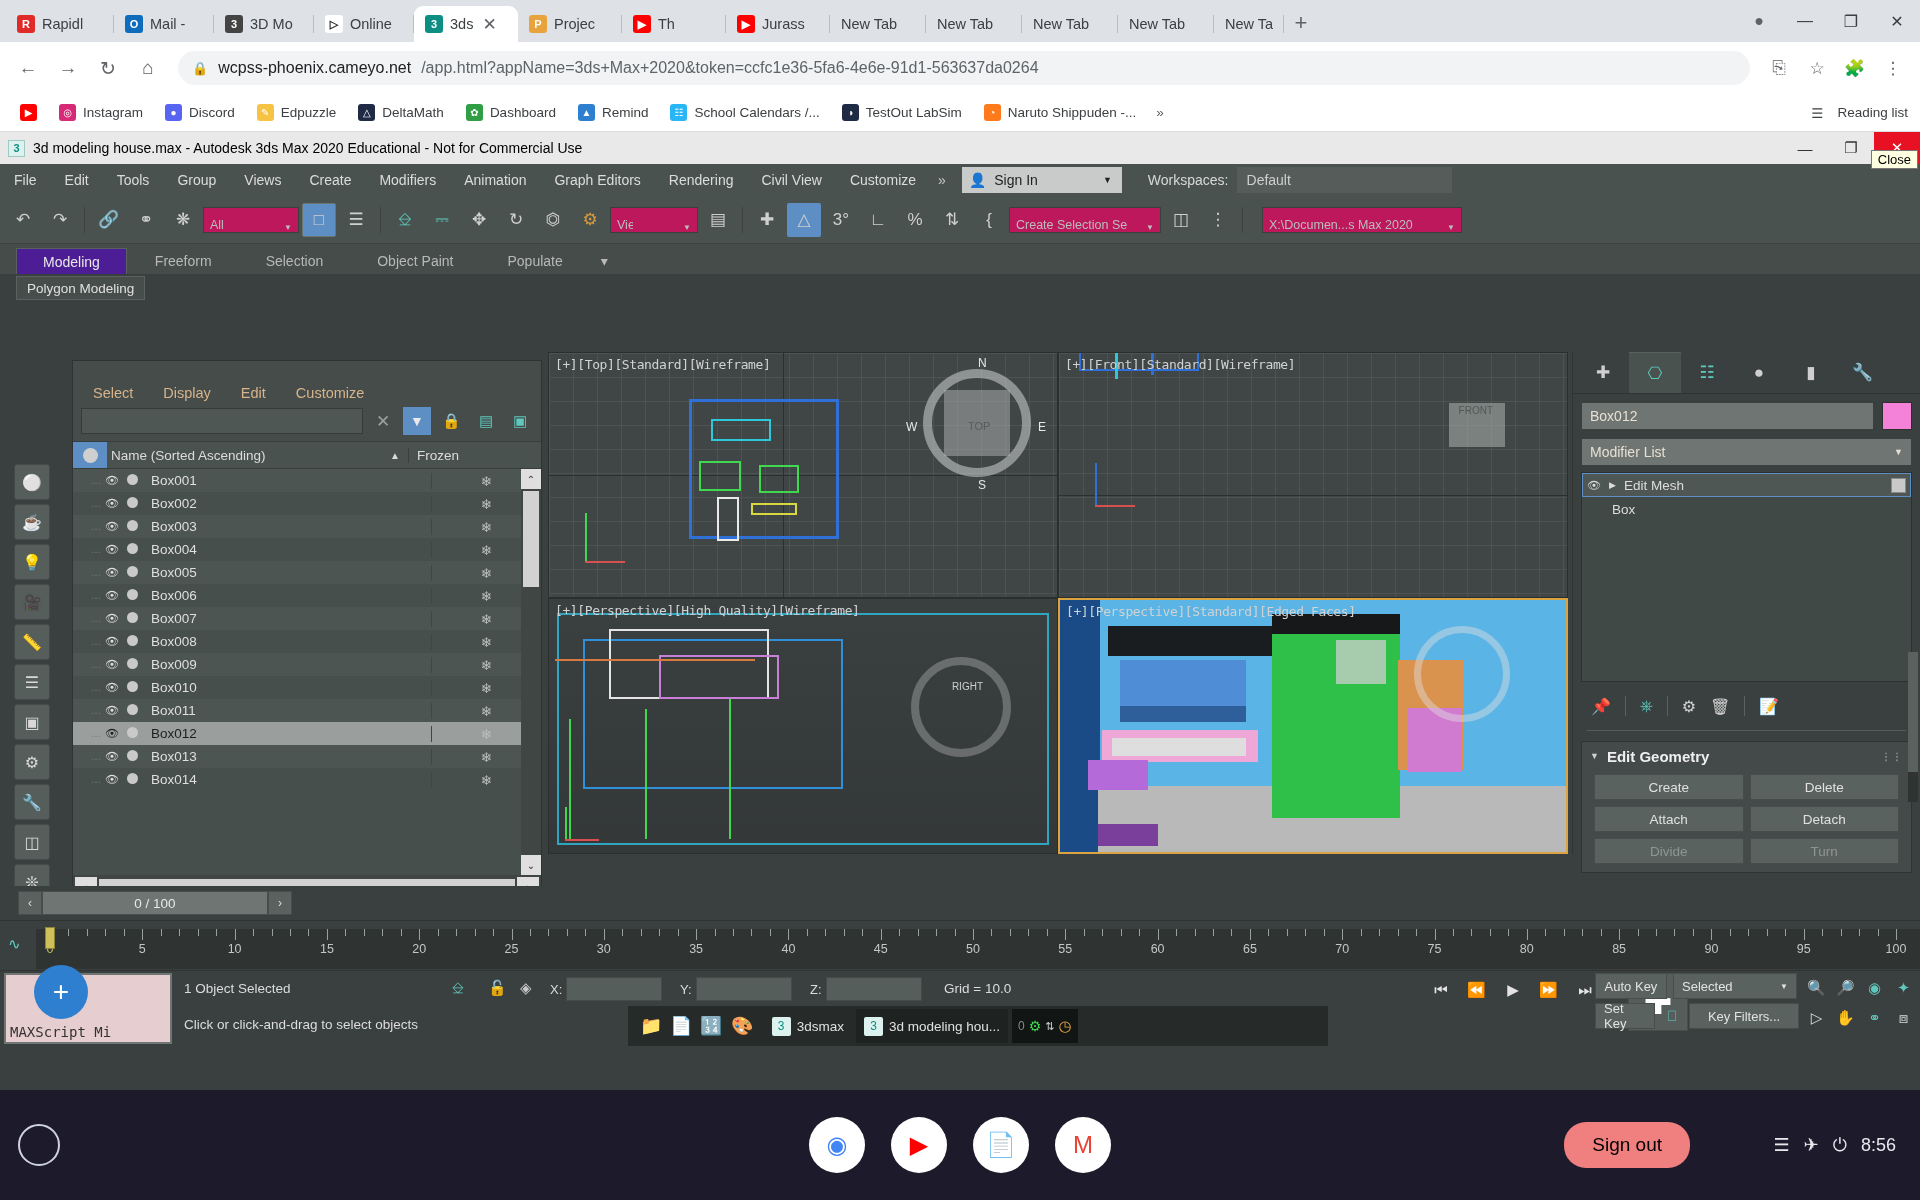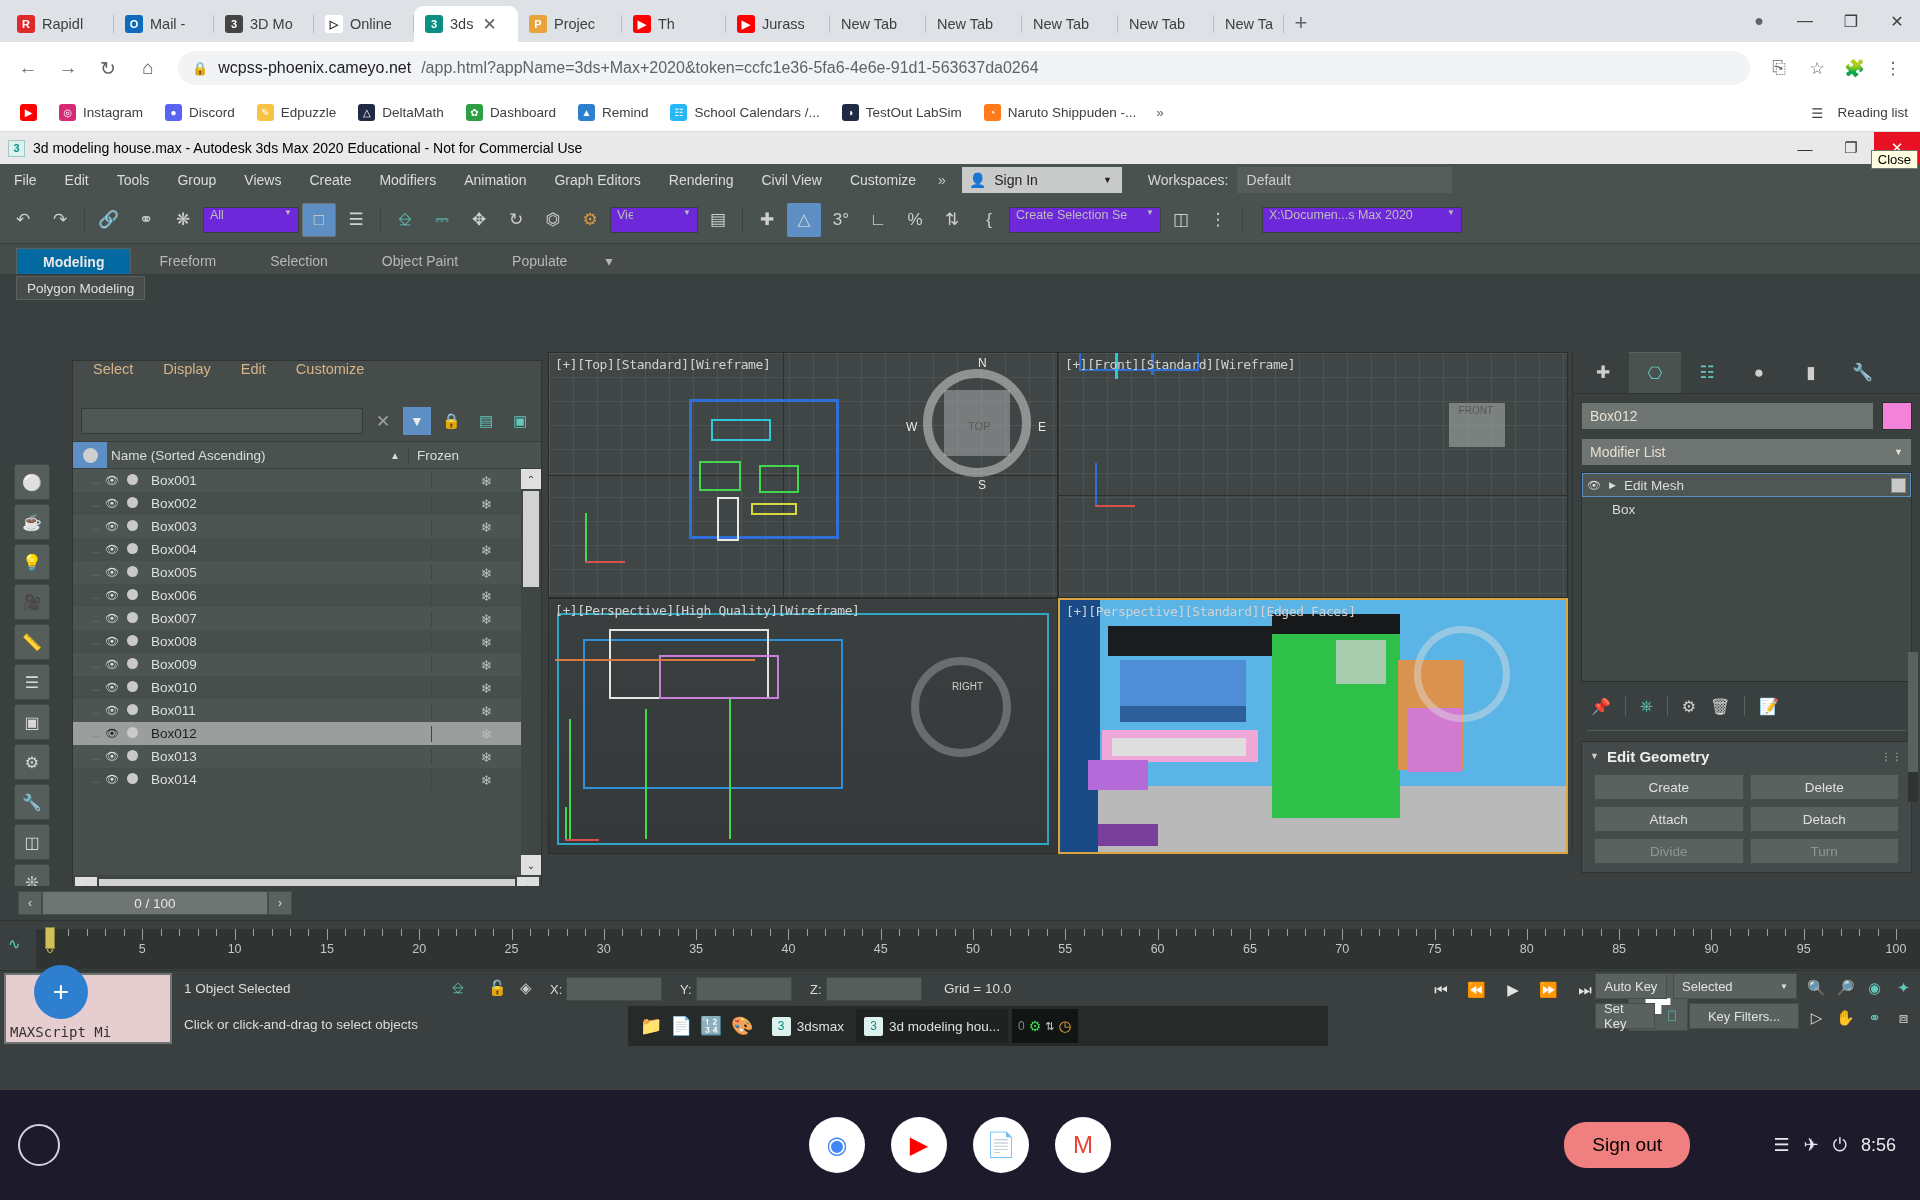--- a/index.html
+++ b/index.html
@@ -68,49 +68,49 @@
   .ws-val{ background:#555c5a; height:26px; display:flex;align-items:center; padding:0 10px; margin-left:8px;
      min-width:215px; color:#cfcfcf;}
 
   .max-toolbar{ height:48px; background:#4a5250; display:flex; align-items:center; gap:3px; padding:0 6px;
      border-bottom:1px solid #3b413f;}
   .tool{ width:34px;height:34px; display:flex;align-items:center;justify-content:center; color:#cfcfcf;
      font-size:17px; border-radius:2px;}
   .tool.on{ background:#5d8fc4; }
   .tool.boxed{ border:1px solid #6d7573;}
   .tsep2{ width:1px; height:26px; background:#3b413f; margin:0 4px;}
-  .combo{ height:26px; background:#6d28d9; display:flex; align-items:flex-start; padding:0 6px;
+  .combo{ height:26px; background:#be185d; display:flex; align-items:flex-end; padding:0 6px;
      color:#bdbdbd; font-size:12.5px; border:1px solid #39403e;}
   .combo .cv{ flex:1; overflow:hidden; white-space:nowrap;}
   .combo .ca{ font-size:8px; margin-left:6px;}
 
   .ribbon-tabs{ height:30px; background:#454c4a; display:flex; align-items:flex-end; padding-left:16px; gap:2px;}
   .rt{ height:26px; padding:0 26px; display:flex;align-items:center; font-size:14px; color:#b8b8b8;}
-  .rt.active{ background:#0369a1; color:#e8e8e8; border:1px solid #5a625f; border-bottom:none;font-weight:bold;}
+  .rt.active{ background:#4c1d95; color:#e8e8e8; border:1px solid #5a625f; border-bottom:none;}
   .ribbon-sub{ height:28px; background:#3a403f; display:flex; align-items:center; padding-left:16px;}
   .rsub-btn{ height:24px; padding:0 10px; background:#464d4b; border:1px solid #5a625f; font-size:13.5px; color:#e0e0e0;
      display:flex;align-items:center;}
 
   .max-body{ position:absolute; top:206px; left:0; right:0; bottom:0; }
 
   
   .left-rail{ position:absolute; left:0; top:0; width:64px; bottom:0; background:#3a403f;
      display:flex; flex-direction:column; align-items:center; padding-top:126px; gap:4px;}
   .rail-ico{ width:36px;height:36px; background:#565e5c; border:1px solid #434a48; border-radius:3px;
      display:flex;align-items:center;justify-content:center; font-size:16px; color:#d8d8d8;}
   .rail-arrow{ width:22px;height:30px; background:#4d5553; display:flex;align-items:center;justify-content:center;
      font-size:10px; color:#ccc; margin-top:10px;}
   .rail-grid{ width:50px;height:50px; background:#5d8fc4; margin-top:10px; display:grid;
      grid-template-columns:1fr 1fr; grid-template-rows:1fr 1fr; gap:2px; padding:3px;}
   .rail-grid i{ background:#43566b; display:block;}
 
   
   .explorer{ position:absolute; left:72px; top:22px; width:470px; height:540px; background:#454c4a;
      border:1px solid #2f3433; display:flex; flex-direction:column;}
-  .exp-menu{ height:40px; display:flex; align-items:flex-start; gap:30px; padding-left:20px; font-size:14.5px; color:#d7b48a;}
+  .exp-menu{ height:40px; display:flex; align-items:flex-end; gap:30px; padding-left:20px; font-size:14.5px; color:#d7b48a;}
   .exp-search{ height:40px; display:flex; align-items:center; gap:8px; padding:0 8px;}
   .exp-search input{ flex:1; height:26px; background:#4f5755; border:1px solid #343b39; color:#ddd;
      font-family:"Liberation Sans",sans-serif; font-size:13px; padding:0 6px;}
   .xbtn{ width:24px;height:24px; display:flex;align-items:center;justify-content:center;color:#9aa09e;font-size:17px;}
   .filt{ width:28px;height:28px; background:#5d8fc4; display:flex;align-items:center;justify-content:center;
      font-size:14px; color:#e9e9e9;}
   .ebtn{ width:26px;height:26px; display:flex;align-items:center;justify-content:center;color:#cfcfcf;font-size:15px;}
   .exp-head{ height:28px; display:flex; align-items:center; background:#4a5250; border-top:1px solid #383e3d;
      border-bottom:1px solid #383e3d; font-size:13.5px; color:#dcdcdc;}
   .exp-head .hsel{ width:34px; height:26px; background:#5d8fc4; display:flex;align-items:center;justify-content:center;}

